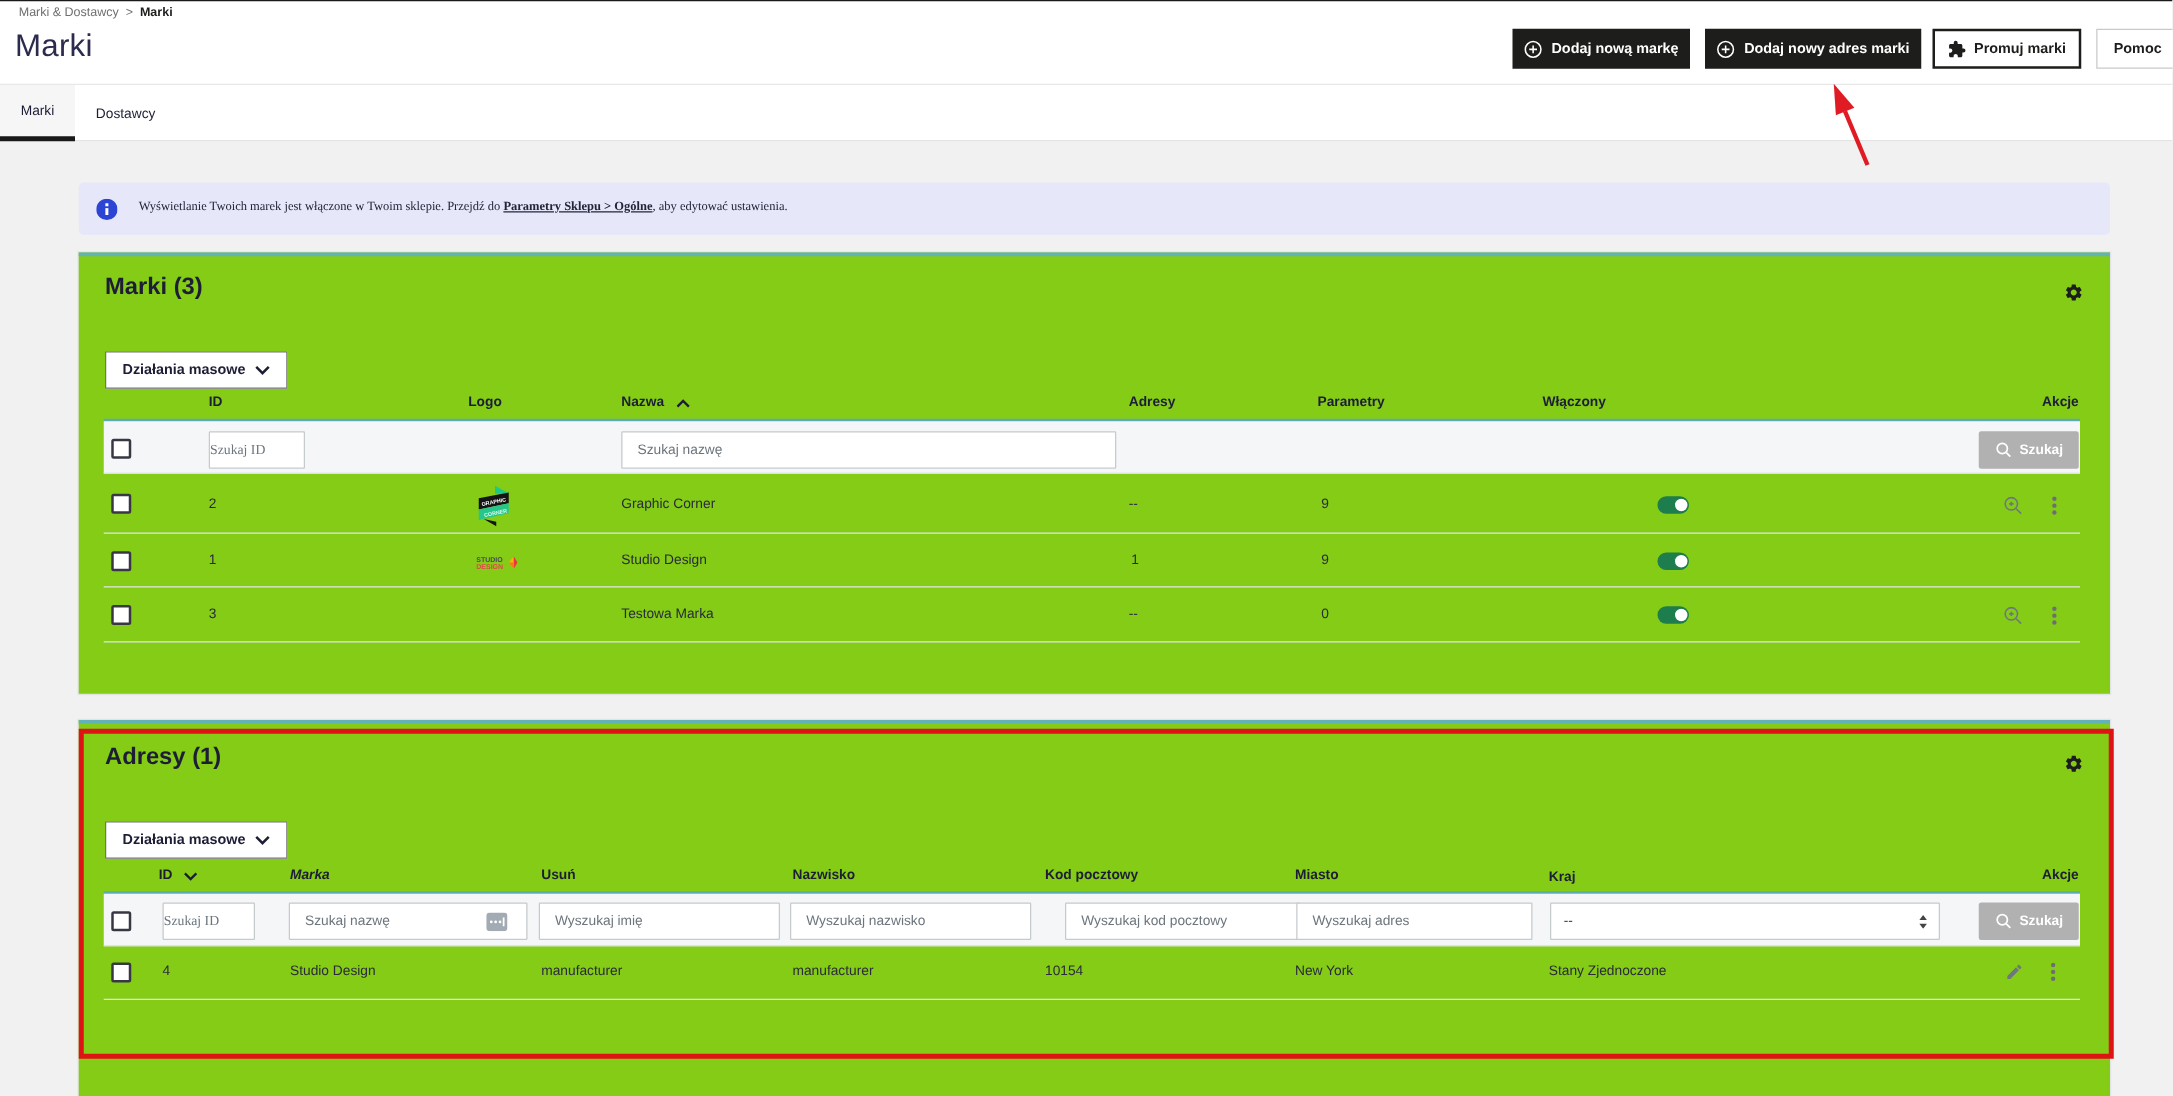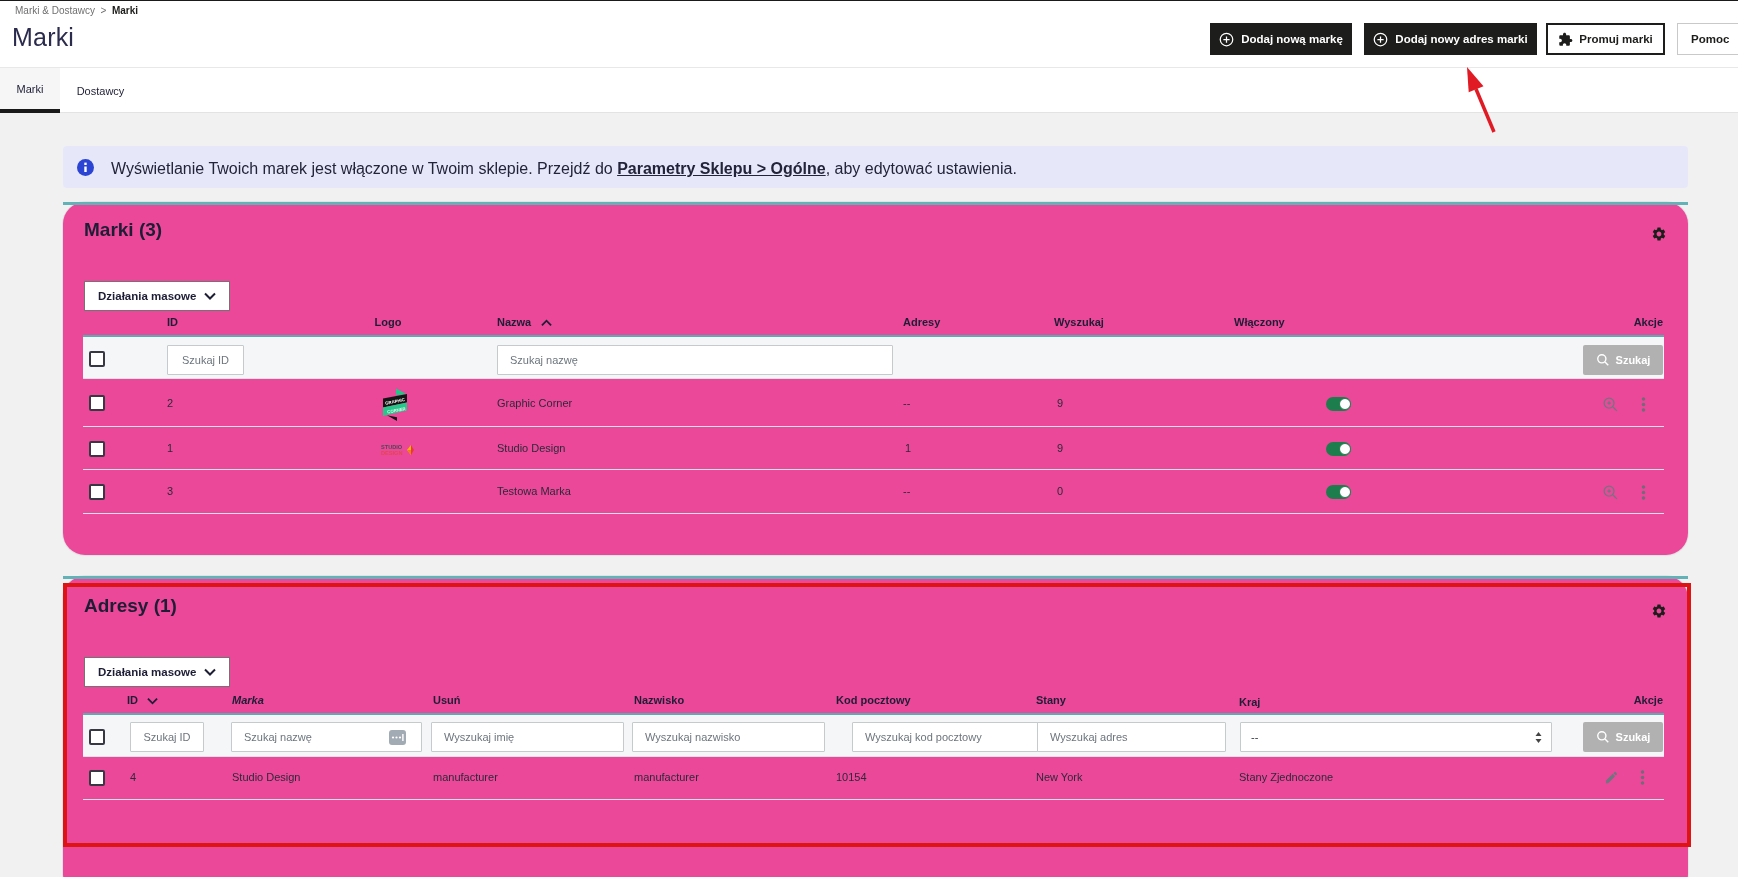--- a/index.html
+++ b/index.html
@@ -17,39 +17,39 @@
 #btn-promuj { background:#fff; border:2px solid #1d1d1b; color:#1d1d1b; }
 #btn-promuj svg { margin-right:6px; }
 #btn-pomoc { background:#fff; border:1px solid #c9c9c9; color:#1d1d1b; justify-content:flex-start; padding-left:13px; }
 
 #tabs { left:0; top:68px; width:1738px; height:45px; background:#fff; border-bottom:1px solid #e3e3e3; }
 .tab { position:absolute; top:0; height:45px; display:flex; align-items:center; justify-content:center; font-size:11px; color:#1d1d36; }
 #tab1 { left:0; width:60px; border-bottom:4px solid #191919; background:#f6f6f6; }
 #tab2 { left:60px; width:81px; }
 
 #alert { left:63px; top:146px; width:1625px; height:42px; background:#e6e8f9; border-radius:4px; }
-#alert .txt { position:absolute; left:48px; top:14px; font-size:16px; color:#23243a; }
+#alert .txt { position:absolute; left:48px; top:14px; font-size:10px; color:#23243a;font-family:Liberation Serif, serif; }
 #alert .txt a { color:#23243a; font-weight:bold; text-decoration:underline; }
 
-.card { background:#ec4899; box-shadow:0 0 0 1px #e1e4e6, 0 1px 2px rgba(0,0,0,0.04);border-radius:22px; }
+.card { background:#84cc16; box-shadow:0 0 0 1px #e1e4e6, 0 1px 2px rgba(0,0,0,0.04); }
 .topbar { position:absolute; left:0; top:0; width:100%; height:3px; background:#63b2b8; }
 #card1 { left:63px; top:202px; width:1625px; height:353px; }
 #card2 { left:63px; top:576px; width:1625px; height:320px; }
 .cardtitle { position:absolute; left:21px; font-size:19px; font-weight:bold; color:#1d1d36; }
 .gear { position:absolute; left:1588px; top:24px; }
 .bulk { position:absolute; left:21px; width:146px; height:30px; border:1px solid #737373; background:#fff; display:flex; align-items:center; font-size:11.5px; font-weight:600; color:#1d1d36; }
 .bulk span { margin-left:13px; }
 .bulk svg { position:absolute; right:13px; top:10px; }
 .hlabel { position:absolute; font-size:11px; font-weight:bold; color:#1d1d36; }
 .tealline { position:absolute; left:20px; width:1581px; height:2px; background:#5aacb2; }
 .frow { position:absolute; left:20px; width:1581px; height:42px; background:#f5f6f8; border-bottom:1px solid #dfe3e5; }
 .drow { position:absolute; left:20px; width:1581px; border-bottom:1px solid #e2e5e7; }
 .cb { position:absolute; width:16px; height:16px; border:2px solid #383844; border-radius:2px; background:#fff; }
 .inp { position:absolute; height:30px; border:1px solid #c5cacd; background:#fff; font-size:11px; color:#6c757d; display:flex; align-items:center; border-radius:1px; }
-.inp.c { justify-content:center; }
+.inp.c { justify-content:flex-start;font-family:Liberation Serif, serif; }
 .inp span { padding-left:12px; }
 .inp.c span { padding-left:0; }
 .sel { position:absolute; height:30px; border:1px solid #c5cacd; background:#fff; font-size:11px; color:#3a3a48; display:flex; align-items:center; border-radius:1px; }
 .sel span { padding-left:10px; }
 .sel svg { position:absolute; right:9px; top:9px; }
 .sbtn { position:absolute; width:80px; height:30px; background:#b1b1b1; color:#fff; font-size:11px; font-weight:bold; display:flex; align-items:center; justify-content:center; border-radius:2px; }
 .sbtn svg { margin-right:6px; }
 .cell { position:absolute; font-size:11px; color:#2a2a3a; }
 .toggle { position:absolute; width:25px; height:14px; border-radius:7px; background:#1e7d4d; }
 .toggle i { position:absolute; right:0.5px; top:1px; width:12px; height:12px; border-radius:50%; background:#fff; border:1px solid #1e7d4d; }
@@ -116,21 +116,21 @@
       </svg>
   </div>
 
   <div class="hlabel" style="left:104px;top:114px;">ID</div>
   <div class="hlabel" style="left:297px;top:114px;width:56px;text-align:center;">Logo</div>
   <div class="hlabel" style="left:434px;top:114px;">Nazwa</div>
   <svg class="abs" style="left:478px;top:117px;" width="11" height="8" viewBox="0 0 12 8" fill="none" stroke="#1d1d36" stroke-width="2">
       <path d="M1 6.5l5-5 5 5"></path>
     </svg>
   <div class="hlabel" style="left:840px;top:114px;">Adresy</div>
-  <div class="hlabel" style="left:991px;top:114px;">Wyszukaj</div>
+  <div class="hlabel" style="left:991px;top:114px;">Parametry</div>
   <div class="hlabel" style="left:1171px;top:114px;">Włączony</div>
   <div class="hlabel" style="right:25px;top:114px;">Akcje</div>
   <div class="tealline" style="top:133px;"></div>
 
   <div class="frow" style="top:135px;"></div>
   <div class="cb" style="left:26px;top:149px;"></div>
   <div class="inp c" style="left:104px;top:143px;width:77px;">
       <span>Szukaj ID</span>
     </div>
   <div class="inp" style="left:434px;top:143px;width:396px;">
@@ -225,21 +225,21 @@
   </div>
 
   <div class="hlabel" style="left:64px;top:118px;">ID</div>
   <svg class="abs" style="left:84px;top:121px;" width="11" height="8" viewBox="0 0 12 8" fill="none" stroke="#1d1d36" stroke-width="2">
       <path d="M1 1.5l5 5 5-5"></path>
     </svg>
   <div class="hlabel" style="left:169px;top:118px;font-style:italic;">Marka</div>
   <div class="hlabel" style="left:370px;top:118px;">Usuń</div>
   <div class="hlabel" style="left:571px;top:118px;">Nazwisko</div>
   <div class="hlabel" style="left:773px;top:118px;">Kod pocztowy</div>
-  <div class="hlabel" style="left:973px;top:118px;">Stany</div>
+  <div class="hlabel" style="left:973px;top:118px;">Miasto</div>
   <div class="hlabel" style="left:1176px;top:120px;">Kraj</div>
   <div class="hlabel" style="right:25px;top:118px;">Akcje</div>
   <div class="tealline" style="top:137px;"></div>
 
   <div class="frow" style="top:139px;"></div>
   <div class="cb" style="left:26px;top:153px;"></div>
   <div class="inp c" style="left:67px;top:146px;width:74px;">
       <span>Szukaj ID</span>
     </div>
   <div class="inp" style="left:168px;top:146px;width:191px;">

